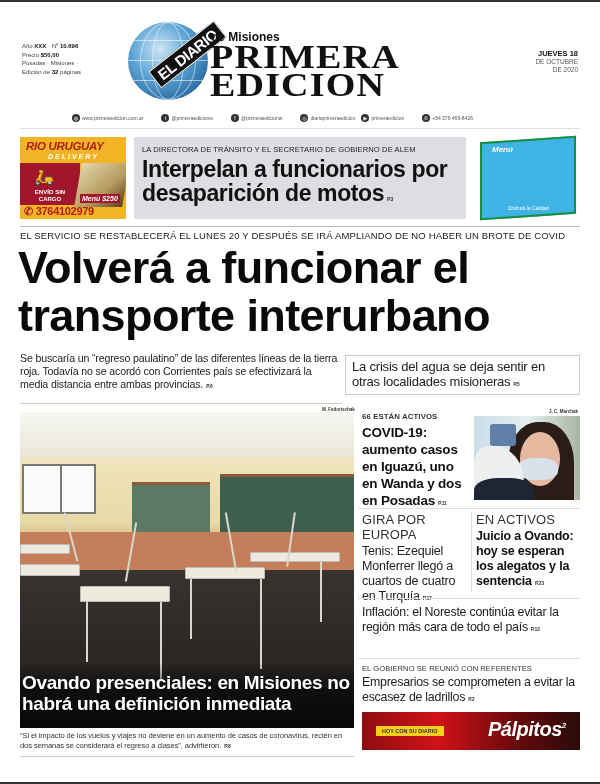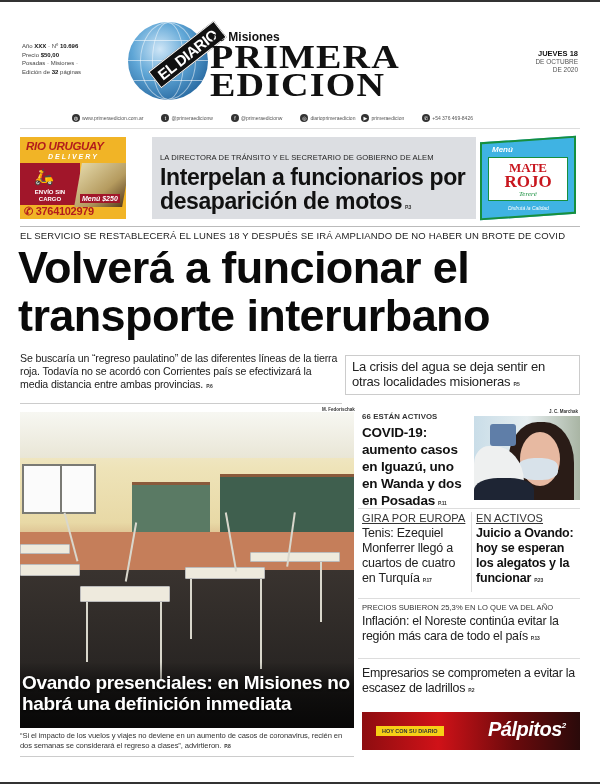--- a/index.html
+++ b/index.html
@@ -36,21 +36,21 @@
   .ad-rio { position: absolute; left: 20px; top: 137px; width: 106px; height: 82px; background: #f1b426; overflow: hidden; }
   .ad-rio .title { position: absolute; left: 6px; top: 3px; font-weight: bold; font-size: 11.5px; color: #b31c1c; font-style: italic; letter-spacing: -0.3px; }
   .ad-rio .sub { position: absolute; left: 28px; top: 16px; font-size: 7px; color: #fff; font-style: italic; letter-spacing: 2px; font-weight: bold; }
   .ad-rio .panel { position: absolute; left: 0; top: 26px; width: 60px; height: 42px; background: #a1162a; }
   .ad-rio .food { position: absolute; left: 58px; top: 26px; width: 48px; height: 44px; background: linear-gradient(135deg, #e3d7a8, #b59b5f 60%, #5a3e1e); transform: skewX(-10deg); }
   .ad-rio .moto { position: absolute; left: 14px; top: 30px; font-size: 16px; color: #fff; }
   .ad-rio .envio { position: absolute; left: 10px; top: 52px; font-size: 6px; color: #fff; font-weight: bold; text-align: center; line-height: 6.5px; }
   .ad-rio .menu { position: absolute; left: 60px; top: 57px; font-size: 7px; color: #fff; font-weight: bold; font-style: italic; background: #a1162a; padding: 1px 2px; }
   .ad-rio .phone { position: absolute; left: 4px; top: 68px; font-size: 11px; color: #b31c1c; font-weight: bold; letter-spacing: -0.3px; }
 
-  .teaser-top { position: absolute; left: 152px; top: 137px; width: 332px; height: 82px; background: #dcdee2; padding: 16px 8px; }
+  .teaser-top { position: absolute; left: 134px; top: 137px; width: 332px; height: 82px; background: #dcdee2; padding: 8px 8px; }
   .teaser-top .kicker { font-size: 7.6px; color: #222; letter-spacing: 0.1px; }
   .teaser-top .hl { font-family: "Liberation Sans", sans-serif; font-weight: bold; font-size: 23px; line-height: 24px; margin-top: 3px; letter-spacing: -0.4px; }
   .pageref { font-size: 5px; font-weight: bold; color: #333; margin-left: 3px; vertical-align: baseline; }
 
   .ad-mate { position: absolute; left: 476px; top: 137px; width: 104px; height: 82px; background: #fff; }
   .ad-mate .bg { position: absolute; left: 4px; top: 2px; width: 96px; height: 78px; background: #3fb3e3; transform: skewY(-4deg); border: 2px solid #178f3e; }
   .ad-mate .toma { position: absolute; left: 16px; top: 8px; font-size: 8px; color: #fff; font-style: italic; font-weight: bold; }
   .ad-mate .label { position: absolute; left: 12px; top: 20px; width: 80px; height: 44px; background: #fff; border: 1px solid #178f3e; text-align: center; }
   .ad-mate .mate { font-family: "Liberation Serif", serif; font-weight: bold; color: #c8161e; font-size: 13px; line-height: 13px; margin-top: 3px; }
   .ad-mate .rojo { font-family: "Liberation Serif", serif; font-weight: bold; color: #c8161e; font-size: 17px; line-height: 16px; }
@@ -94,21 +94,21 @@
   .covid-photo .hair { position: absolute; left: 34px; top: 6px; width: 66px; height: 90px; background: #2a1c17; border-radius: 45% 45% 10% 10%; }
   .covid-photo .face { position: absolute; left: 46px; top: 16px; width: 40px; height: 54px; background: #e7b9a1; border-radius: 50%; }
   .covid-photo .mask { position: absolute; left: 44px; top: 42px; width: 40px; height: 22px; background: #d8e2ea; border-radius: 40%; }
   .covid-photo .therm { position: absolute; left: 16px; top: 8px; width: 26px; height: 22px; background: #5f7ea8; border-radius: 3px; }
   .covid-photo .arm { position: absolute; left: 0; top: 30px; width: 50px; height: 60px; background: #eef0f0; border-radius: 30% 60% 10% 10%; }
   .covid-photo .sleeve { position: absolute; left: 0; top: 62px; width: 60px; height: 30px; background: #1e2534; border-radius: 40% 40% 0 0; }
 
   .two-col { position: absolute; left: 362px; top: 512px; width: 218px; height: 80px; display: flex; }
   .two-col .c { width: 109px; }
   .two-col .c + .c { border-left: 1px solid #ddd; padding-left: 4px; }
-  .two-col .kicker { font-size: 11px; color: #333; letter-spacing: 0.1px; text-decoration: underline; }
+  .two-col .kicker { font-size: 13px; color: #333; letter-spacing: 0.1px; }
   .two-col .hl1 { font-size: 12.5px; line-height: 15px; margin-top: 2px; color: #222; letter-spacing: -0.2px; }
   .two-col .hl2 { font-size: 12.5px; line-height: 15px; margin-top: 2px; font-weight: bold; color: #111; letter-spacing: -0.2px; }
 
   .infl { position: absolute; left: 362px; top: 603px; width: 218px; }
   .infl .kicker, .empr .kicker { font-size: 7.6px; color: #333; letter-spacing: 0.05px; white-space: nowrap; }
   .infl .hl, .empr .hl { font-size: 12.4px; line-height: 15px; margin-top: 2px; color: #222; letter-spacing: -0.25px; }
   .empr { position: absolute; left: 362px; top: 664px; width: 218px; }
 
   .ad-palpitos { position: absolute; left: 362px; top: 712px; width: 218px; height: 38px;
     background: linear-gradient(90deg, #8d0d10 0%, #d01218 35%, #6a0a0c 70%, #2a0a0a 100%); overflow: hidden; }
@@ -190,30 +190,25 @@
 </div>
 
 <article class="teaser-top">
   <div class="kicker">LA DIRECTORA DE TRÁNSITO Y EL SECRETARIO DE GOBIERNO DE ALEM</div>
   <div class="hl"><span>Interpelan a funcionarios por desaparición de motos</span><span class="pageref">P.3</span></div>
 </article>
 
 <div class="ad-mate">
   <div class="bg"></div>
   <div class="toma">Menú</div>
-  <div class="label">
-    <div class="mate">MATE</div>
-    <div class="rojo">ROJO</div>
-    <div class="terere">Tereré</div>
-  </div>
   <div class="slogan">Disfrutá la Calidad</div>
 </div>
 
 <div class="main-rule"></div>
-<div class="main-kicker">EL SERVICIO SE RESTABLECERÁ EL LUNES 18 Y DESPUÉS SE IRÁ AMPLIANDO DE NO HABER UN BROTE DE COVID</div>
+<div class="main-kicker">EL SERVICIO SE RESTABLECERÁ EL LUNES 20 Y DESPUÉS SE IRÁ AMPLIANDO DE NO HABER UN BROTE DE COVID</div>
 <h1 class="main-hl">Volverá a funcionar el transporte interurbano</h1>
 <p class="lead"><span>Se buscaría un “regreso paulatino” de las diferentes líneas de la tierra roja. Todavía no se acordó con Corrientes país se efectivizará la media distancia entre ambas provincias.</span><span class="pageref">P.6</span></p>
 
 <div class="side-teaser"><span>La crisis del agua se deja sentir en otras localidades misioneras</span><span class="pageref">P.5</span></div>
 <div class="divider-lead"></div>
 
 <div class="credit" style="left:322px;top:407px">M. Fedorischak</div>
 <div class="photo">
   <div class="ceiling"></div>
   <div class="window"></div>
@@ -257,34 +252,34 @@
 
 <div class="rcol-rule" style="top:508px"></div>
 
 <div class="two-col">
   <article class="c">
     <div class="kicker">GIRA POR EUROPA</div>
     <div class="hl1"><span>Tenis: Ezequiel Monferrer llegó a cuartos de cuatro en Turquía</span><span class="pageref">P.17</span></div>
   </article>
   <article class="c">
     <div class="kicker">EN ACTIVOS</div>
-    <div class="hl2"><span>Juicio a Ovando: hoy se esperan los alegatos y la funcionar</span><span class="pageref">P.23</span></div>
+    <div class="hl2"><span>Juicio a Ovando: hoy se esperan los alegatos y la sentencia</span><span class="pageref">P.23</span></div>
   </article>
 </div>
 
 <div class="rcol-rule" style="top:598px"></div>
 
 <article class="infl">
-  <div class="kicker">PRECIOS SUBIERON 25,3% EN LO QUE VA DEL AÑO</div>
   <div class="hl"><span>Inflación: el Noreste continúa evitar la región más cara de todo el país</span><span class="pageref">P.13</span></div>
 </article>
 
 <div class="rcol-rule" style="top:658px"></div>
 
 <article class="empr">
+  <div class="kicker">EL GOBIERNO SE REUNIÓ CON REFERENTES</div>
   <div class="hl"><span>Empresarios se comprometen a evitar la escasez de ladrillos</span><span class="pageref">P.2</span></div>
 </article>
 
 <div class="ad-palpitos">
   <div class="tag">HOY CON SU DIARIO</div>
   <div class="logo"><span>Pálpitos</span><sup>2</sup></div>
 </div>
 
 <div class="botbar"></div>
 

